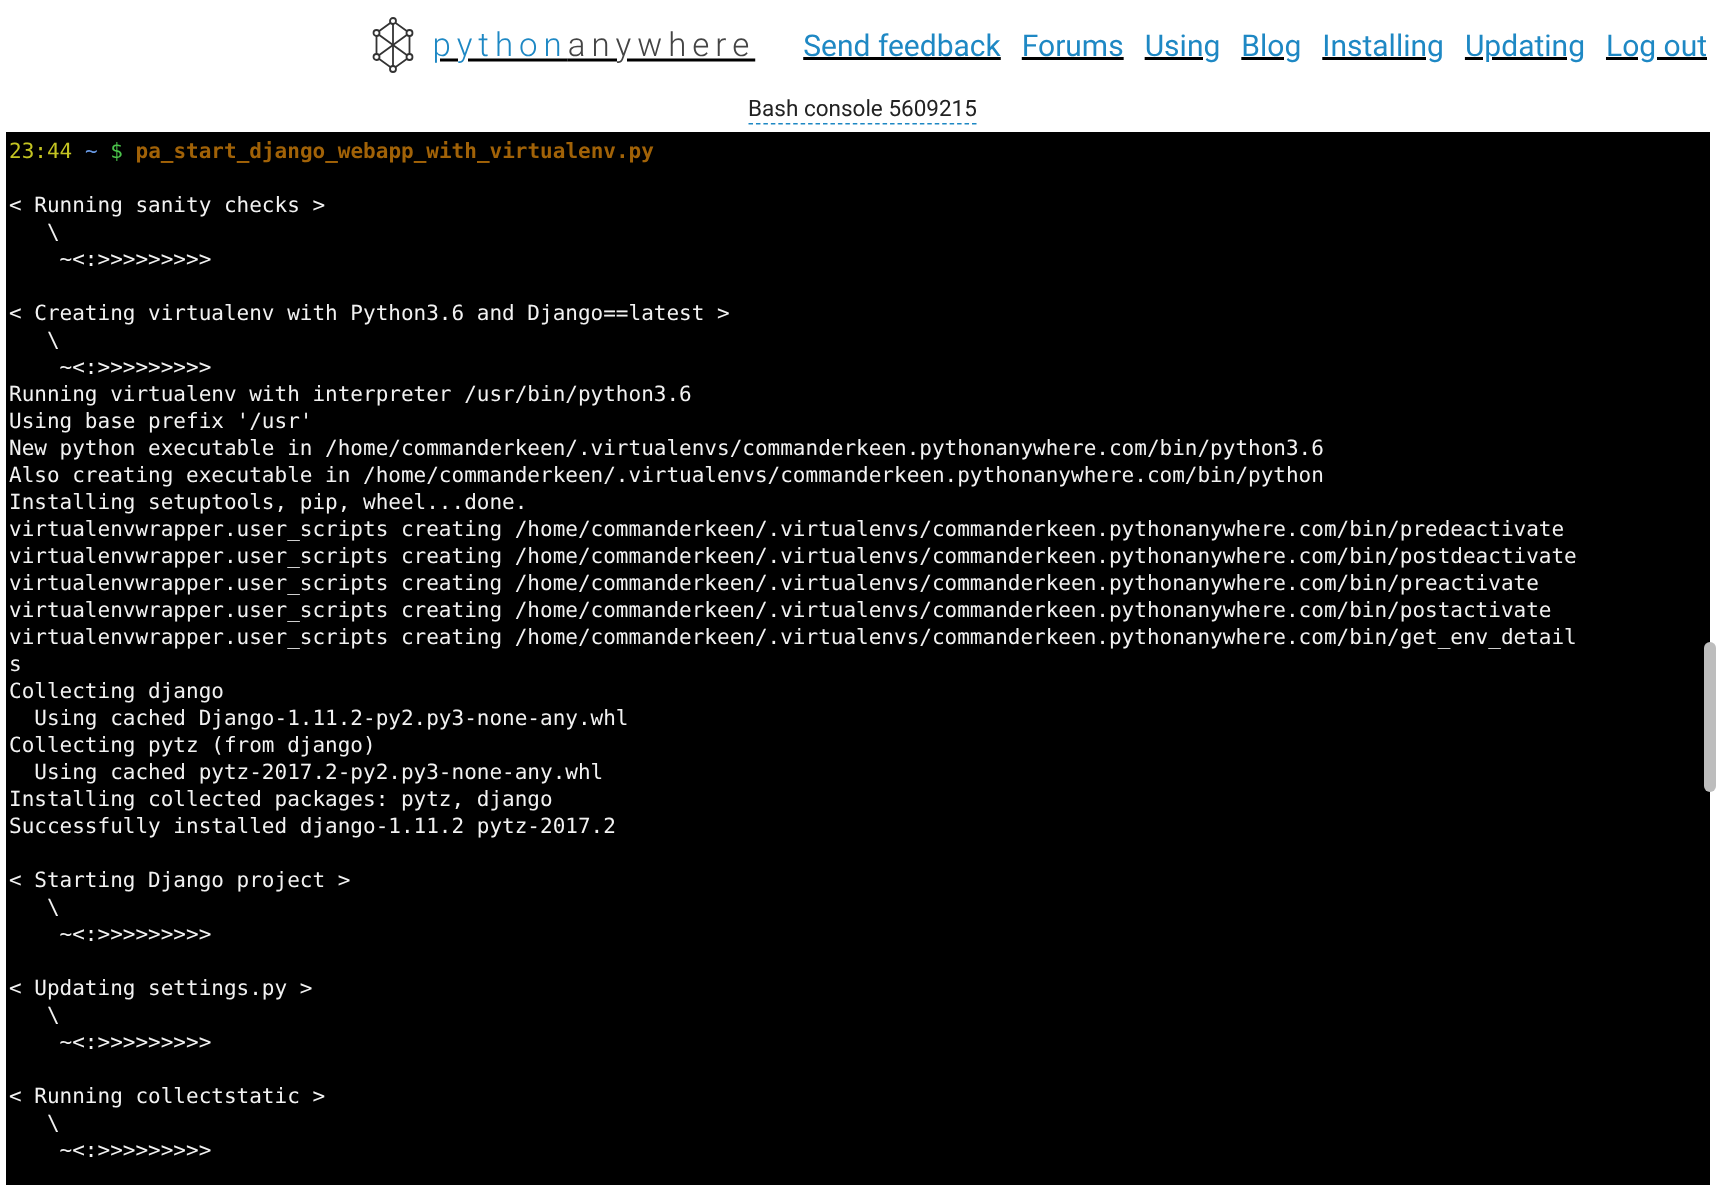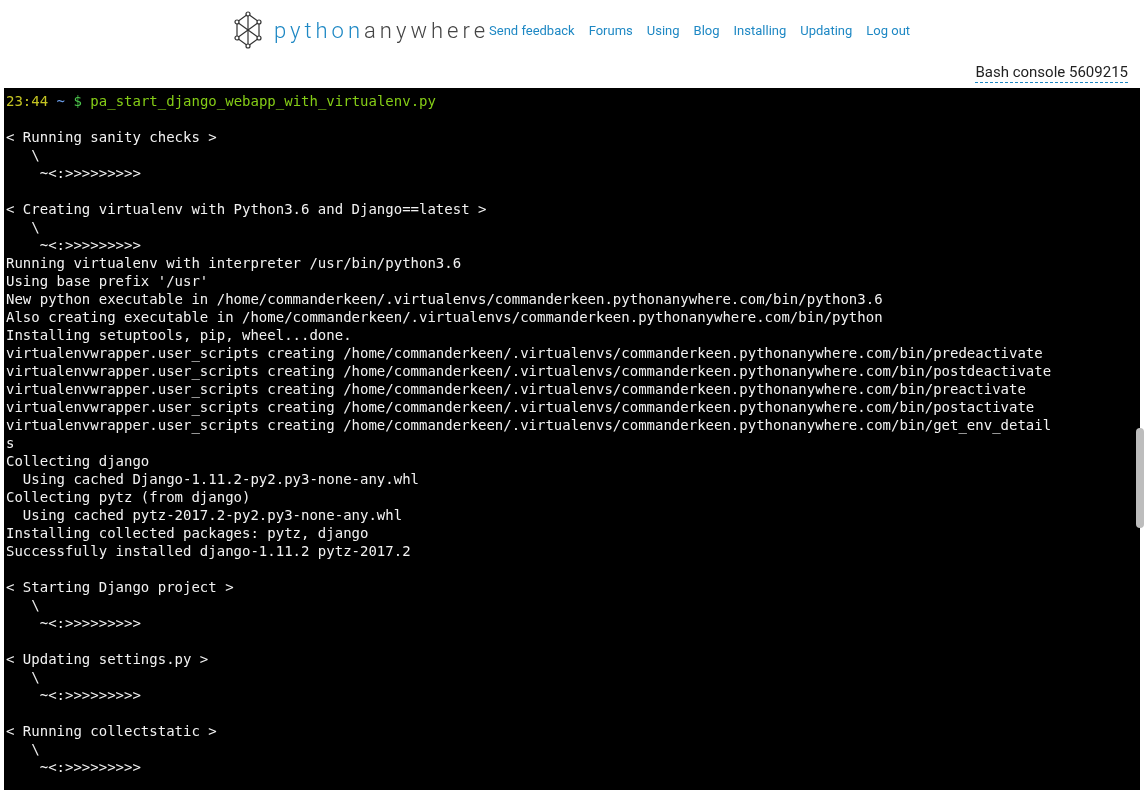--- a/index.html
+++ b/index.html
@@ -7,40 +7,41 @@
     font-family: -apple-system, BlinkMacSystemFont, "Segoe UI", Roboto, sans-serif;
     background:#fff;
     width:1144px;
     height:794px;
     overflow:hidden;
     position:relative;
   }
   .header {
     display:flex;
     align-items:center;
-    justify-content:center;
+    justify-content:flex-end;
     padding:8px 6px 0 0;
     height:52px;
+    text-decoration:underline;
   }
   .logo { display:flex; align-items:center; gap:6px; }
   .logo-svg { width:40px; height:40px; }
   .logo-text {
     font-size:22px;
     color:#444;
     letter-spacing:4px;
     font-weight:300;
   }
   .logo-text .accent { color:#1e88c4; }
-  .nav-links { display:flex; gap:14px; font-size:13px; align-items:center; padding-right:0; }
+  .nav-links { display:flex; gap:14px; font-size:20px; align-items:center; padding-right:0;margin-left:32px; }
   .nav-links a { color:#1e88c4; text-decoration:none; cursor:pointer; }
   .subheader {
     display:flex;
-    justify-content:flex-end;
+    justify-content:center;
     align-items:center;
-    padding:6px 16px 0 6px;
+    padding:6px 0 0 6px;
     height:36px;
   }
   .console-title {
     font-size:15px;
     color:#222;
     border-bottom:1px dashed #1e88c4;
     padding-bottom:1px;
   }
   .share-btn {
     border:1px solid #ccc;
@@ -66,21 +67,21 @@
     font-size:14px;
     line-height:18px;
     padding:4px 0 8px 2px;
     white-space:pre;
     overflow:hidden;
     height:702px;
   }
   .term-time { color:#c4c422; }
   .term-tilde { color:#6a9be6; }
   .term-dollar { color:#4bc44b; }
-  .term-cmd { color:#84cc16; }
+  .term-cmd { color:#a16207;font-weight:bold; }
   
   .scroll-thumb {
     position:absolute;
     right:-4px;
     top:340px;
     width:8px;
     height:100px;
     background:#bdbdbd;
     border-radius:4px;
   }

